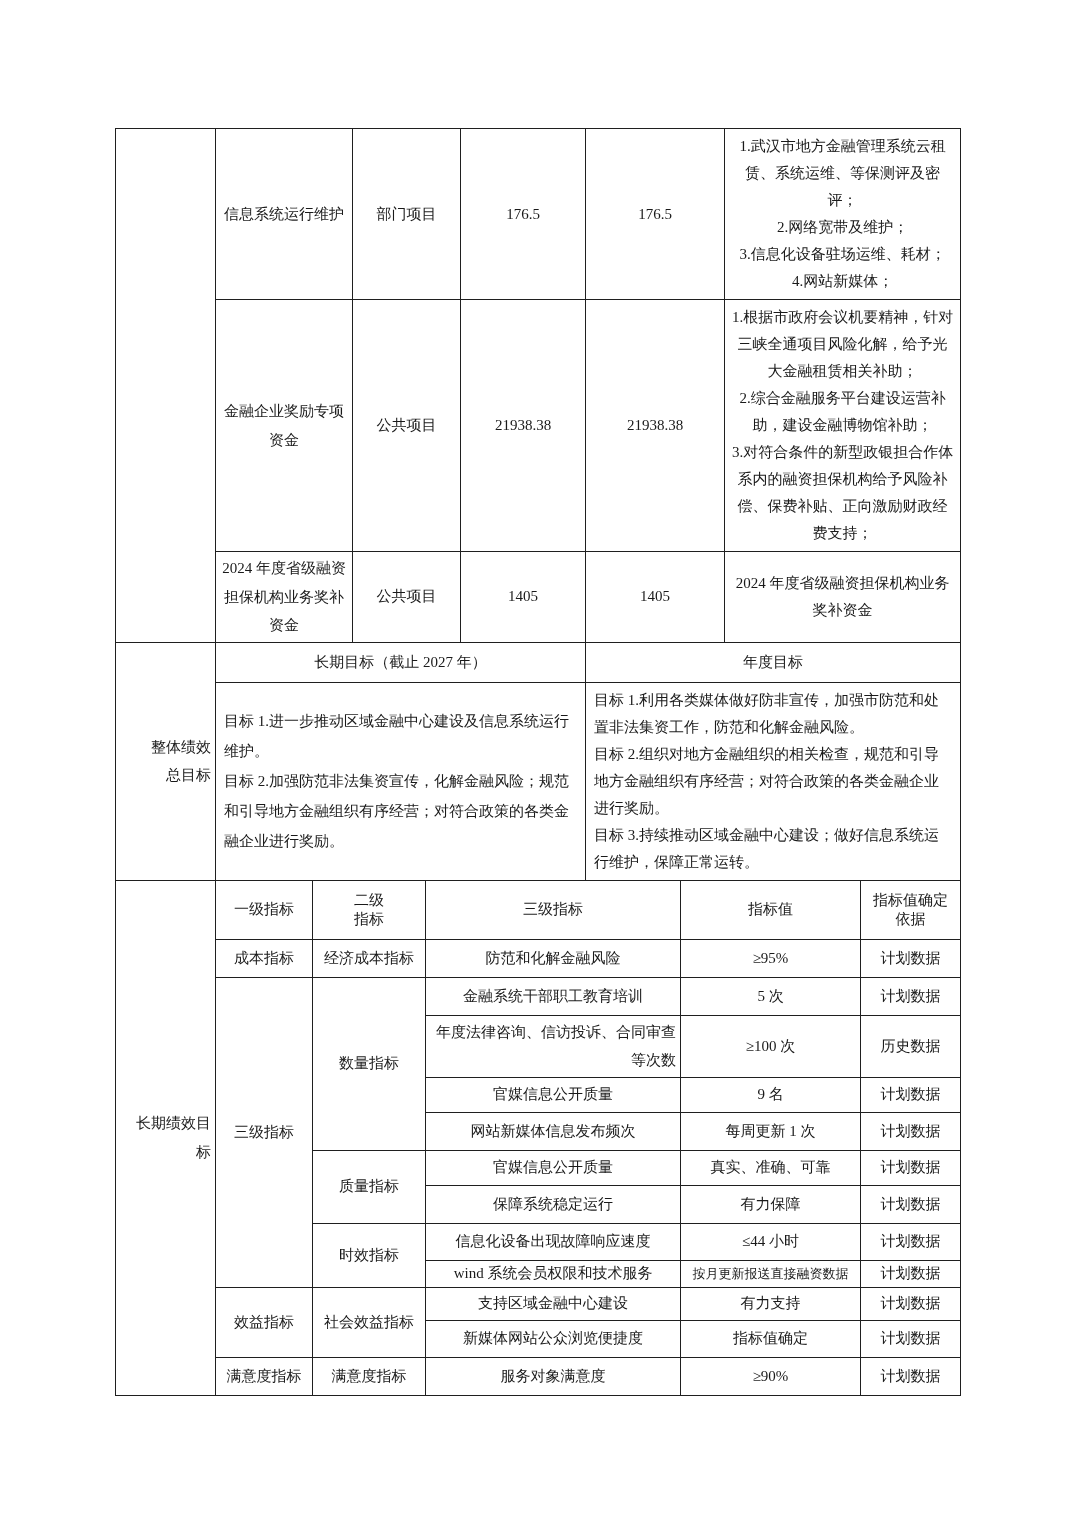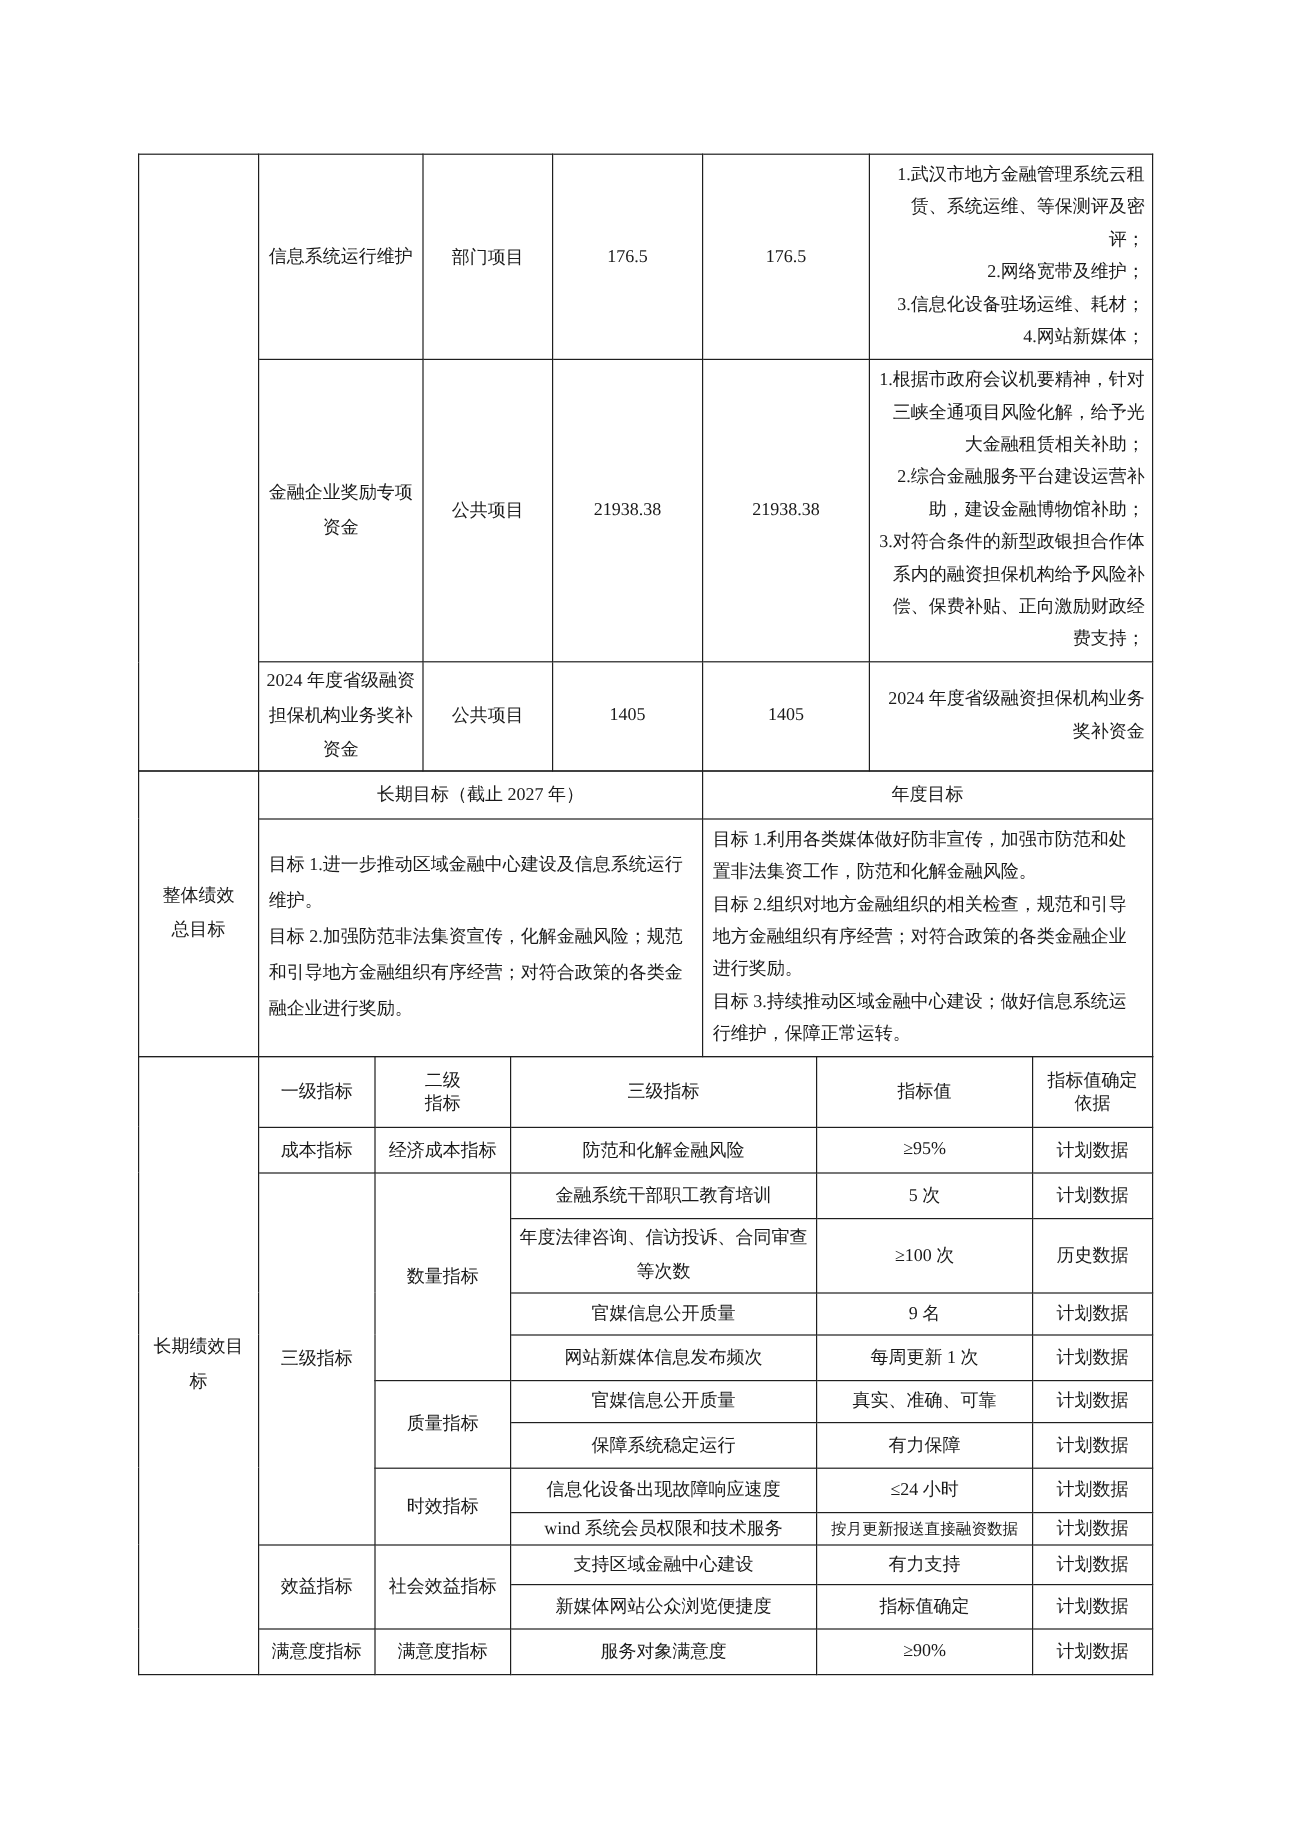--- a/index.html
+++ b/index.html
@@ -24,34 +24,34 @@
     font-size:15px;
     text-align:center;
     vertical-align:middle;
     padding:2px 4px;
     box-sizing:border-box;
     overflow:hidden;
   }
   .pre{white-space:pre-line;}
   .left{text-align:left;}
   .desc{
-    text-align:right;
+    text-align:center;
     line-height:1.8;
     padding:4px 6px;
     white-space:pre-line;
   }
   .goalText{
     text-align:left;
     line-height:2.0;
     padding:4px 8px;
     white-space:pre-line;
     vertical-align:middle;
     margin-top:48px;
   }
-  .lbl{line-height:1.9;}
+  .lbl{line-height:1.9;text-align:right;}
   .small{font-size:13px;padding:2px 2px;}
   .name{line-height:1.9;}
 </style>
 </head>
 <body>
 
 <div class="page">
   <div class="doc">
 
     <table>
@@ -175,21 +175,21 @@
         <td>计划数据</td>
       </tr>
       <tr style="height:38px">
         <td>保障系统稳定运行</td>
         <td>有力保障</td>
         <td>计划数据</td>
       </tr>
       <tr style="height:37px">
         <td rowspan="2">时效指标</td>
         <td>信息化设备出现故障响应速度</td>
-        <td>≤24 小时</td>
+        <td>≤44 小时</td>
         <td>计划数据</td>
       </tr>
       <tr style="height:27px">
         <td>wind 系统会员权限和技术服务</td>
         <td class="small">按月更新报送直接融资数据</td>
         <td>计划数据</td>
       </tr>
       <tr style="height:33px">
         <td rowspan="2">效益指标</td>
         <td rowspan="2">社会效益指标</td>

